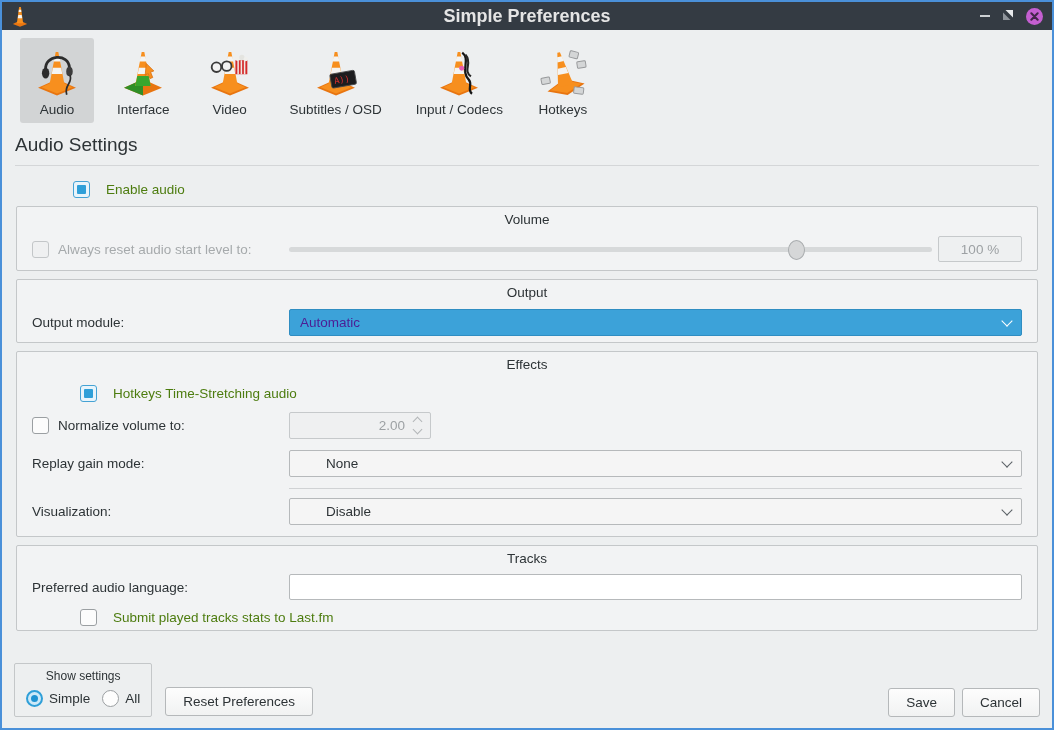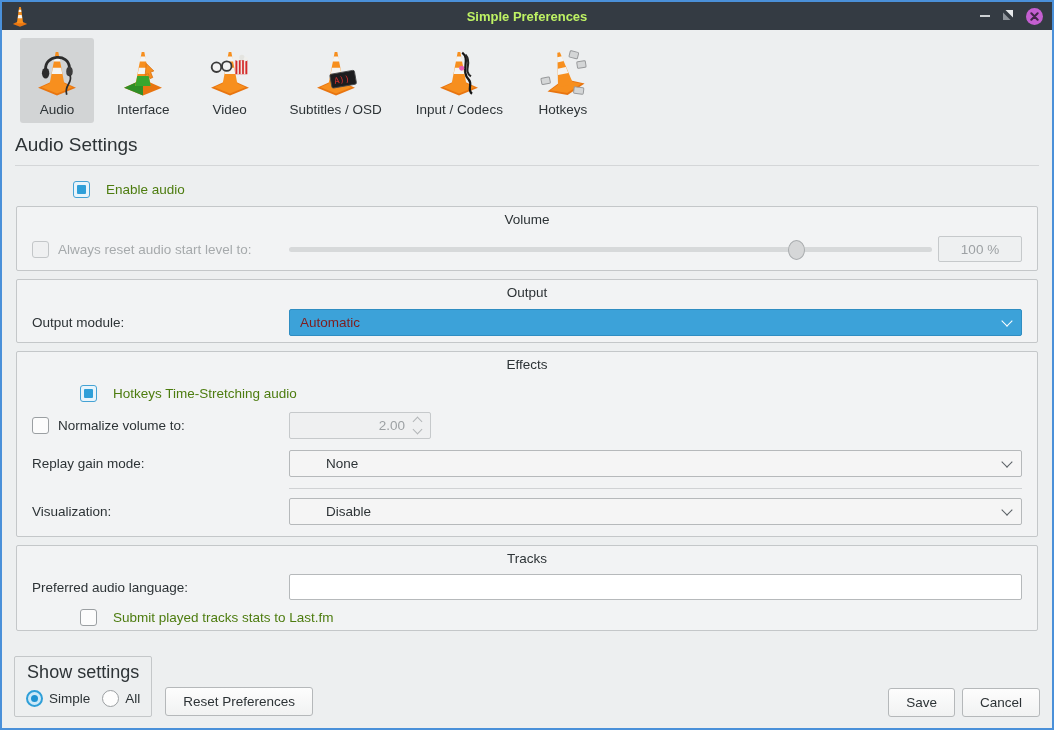--- a/index.html
+++ b/index.html
@@ -17,22 +17,22 @@
   
   .titlebar {
     height: 28px; flex: none;
     background: #343b43;
     position: relative;
     display: flex; align-items: center;
     padding: 0 9px;
   }
   .titlebar .win-title {
     position: absolute; left: 0; right: 0;
-    text-align: center; color: #bef264;
-    font-weight: bold; font-size: 13px;
+    text-align: center; color: #e5e5e5;
+    font-weight: bold; font-size: 18px;
   }
   .tb-controls { margin-left: auto; display: flex; align-items: center; gap: 12px; z-index: 2; }
   .min-glyph { width: 10px; height: 2px; background: #cdd1d4; display: inline-block; }
   .max-glyph { width: 12px; height: 12px; display: inline-block; }
   .close-btn {
     width: 17px; height: 17px; border-radius: 50%;
     background: #c45fd1; display: flex; align-items: center; justify-content: center;
   }
   .app-icon { width: 18px; height: 22px; z-index: 2; }
 
@@ -95,21 +95,21 @@
     display: flex; align-items: center; justify-content: center;
   }
 
   
   .combo, .combo-blue {
     flex: 1; height: 27px; border-radius: 2px;
     display: flex; align-items: center; padding: 0 10px;
     font-size: 13.5px;
   }
   .combo { background: #f5f5f5; border: 1px solid #b6b9bb; color: #2d3336; padding-left: 36px; }
-  .combo-blue { background: #3ca2d9; border: 1px solid #2f8dc2; color: #7f1d1d; justify-content: flex-end; }
+  .combo-blue { background: #3ca2d9; border: 1px solid #2f8dc2; color: #4c1d95; justify-content: flex-end; }
   .chev { width: 8px; height: 8px; border-right: 1.6px solid #5a6065; border-bottom: 1.6px solid #5a6065;
           transform: rotate(45deg); margin-left: auto; margin-top: -4px; flex: none; }
   .combo-blue .chev { border-color: #fff; }
 
   
   .spin-norm {
     width: 142px; height: 27px; flex: none;
     background: #eff0f1; border: 1px solid #c6c9cb; border-radius: 2px;
     display: flex; align-items: center; justify-content: flex-end;
     padding-right: 9px; color: #9da1a4; font-size: 13.5px; gap: 9px;
@@ -127,21 +127,21 @@
     background: #fff; border: 1px solid #b6b9bb; border-radius: 2px;
     padding: 0 8px; font-size: 13.5px; color: #2d3336; outline: none;
   }
 
   
   .footer { margin: auto 12px 11px 12px; display: flex; align-items: flex-end; flex: none; }
   .show-settings {
     border: 1px solid #c4c7c9; border-radius: 2px;
     padding: 5px 11px 9px; background: #edeff0;
   }
-  .show-settings .ss-title { text-align: center; font-size: 18px; color: #2d3336; margin-bottom: 7px; }
+  .show-settings .ss-title { text-align: center; font-size: 12px; color: #2d3336; margin-bottom: 7px; }
   .ss-radios { display: flex; align-items: center; gap: 12px; font-size: 13.5px; color: #2d3336; }
   .ss-radios .r-item { display: flex; align-items: center; gap: 6px; }
 
   .btn {
     height: 29px; padding: 0 17px;
     background: linear-gradient(#fdfdfd, #f1f2f2);
     border: 1px solid #b5b8ba; border-radius: 3px;
     font-size: 13.5px; color: #2d3336;
     font-family: "Liberation Sans", sans-serif;
   }

